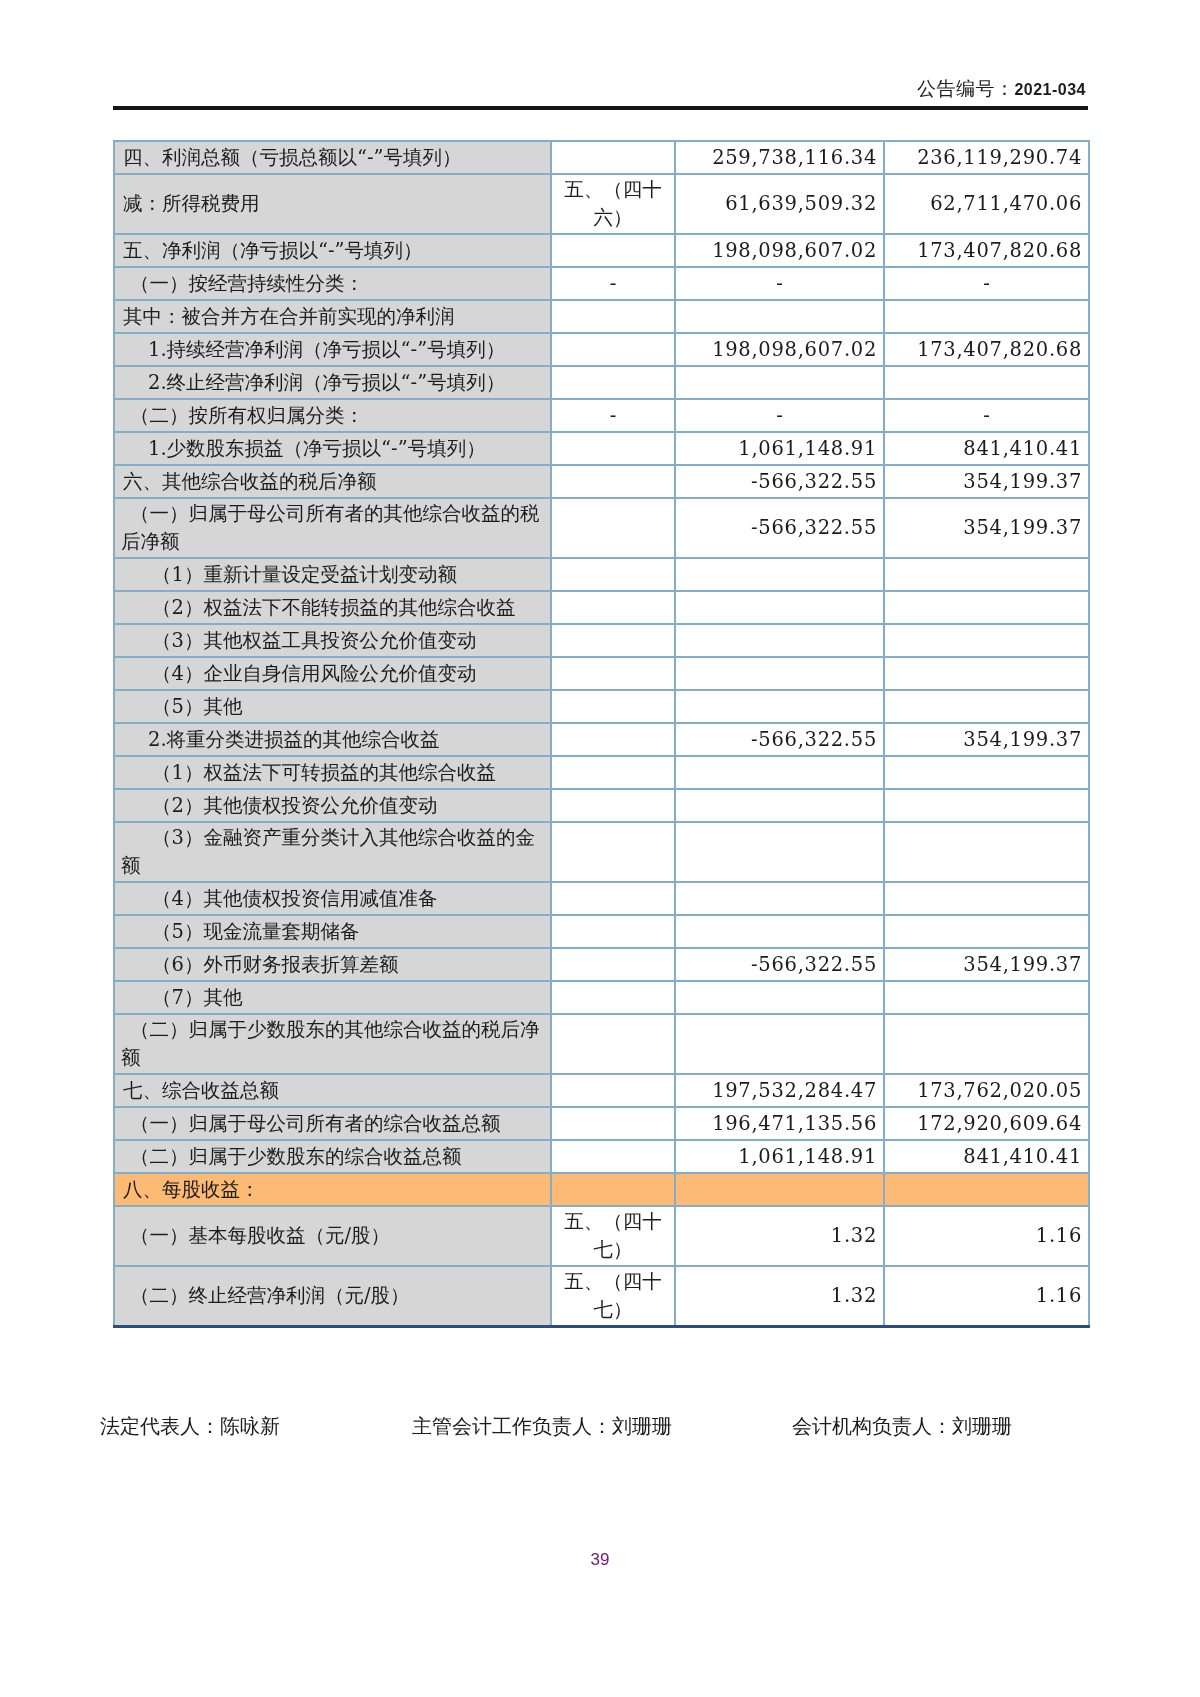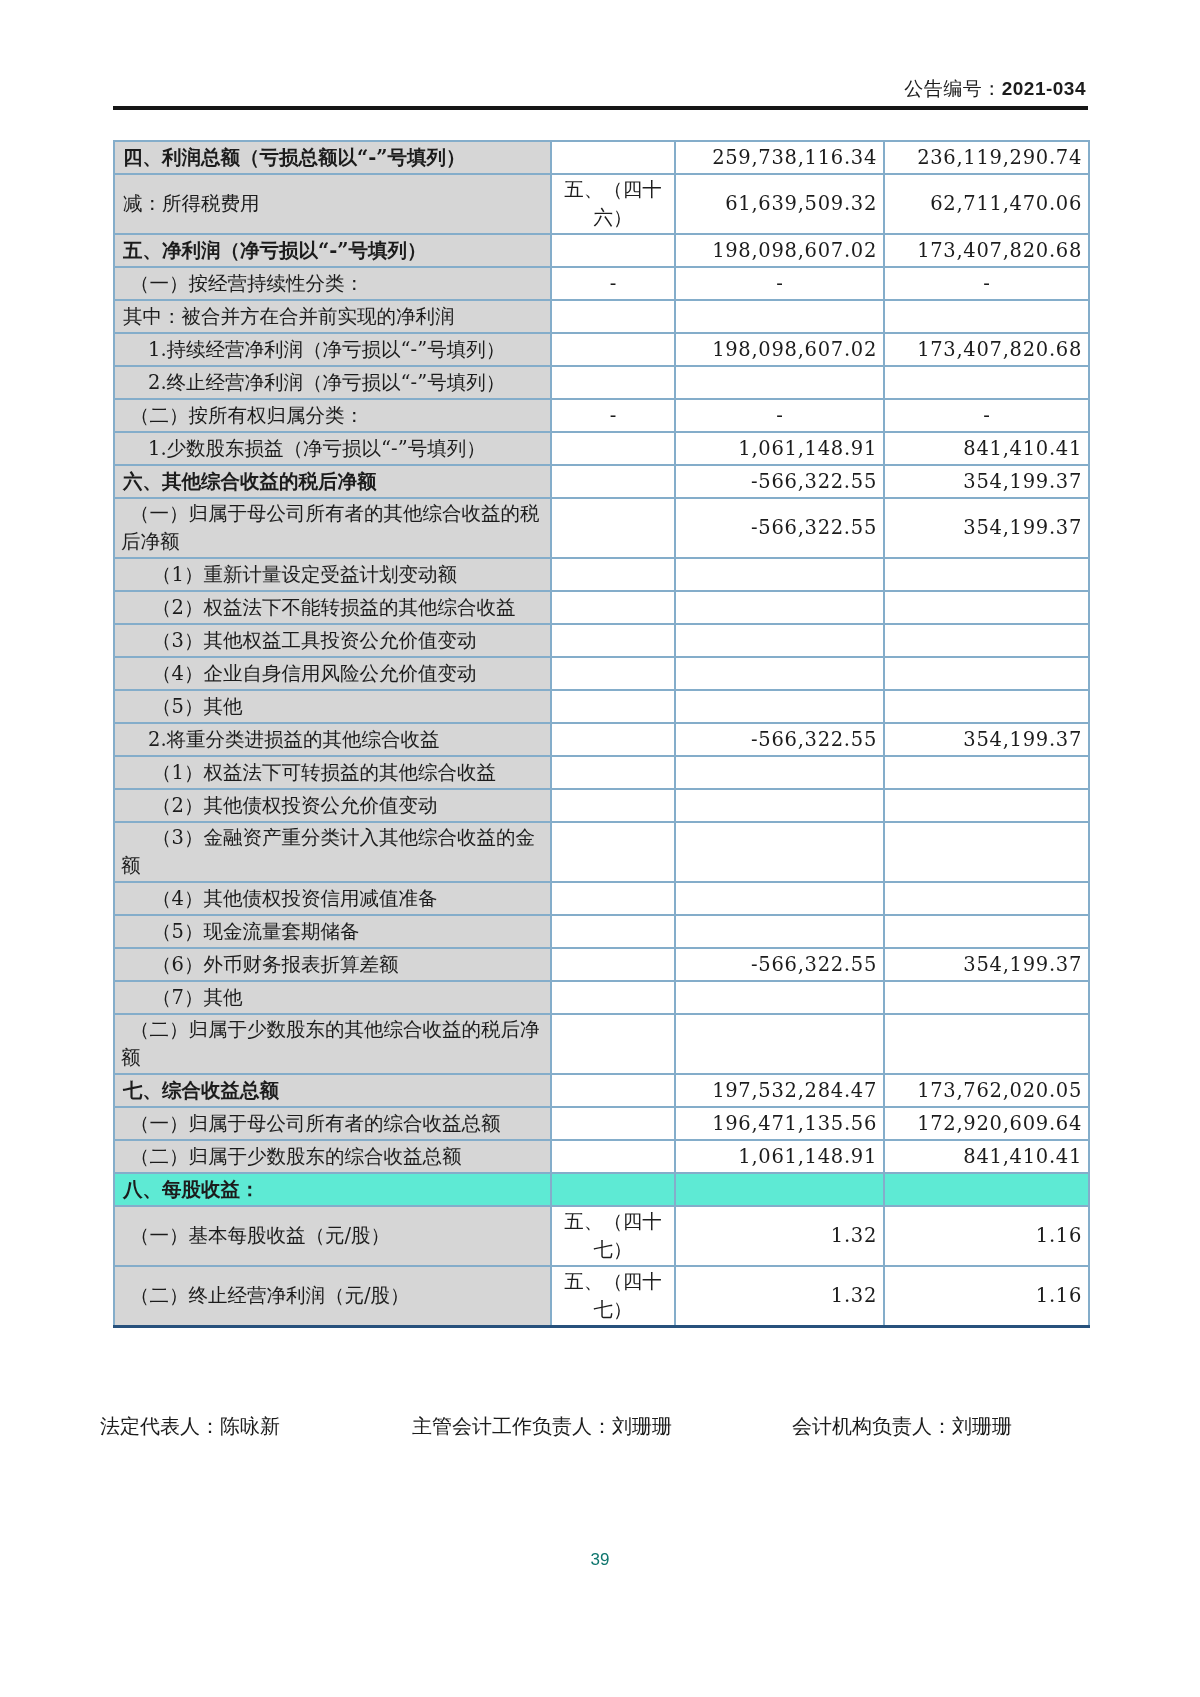--- a/index.html
+++ b/index.html
@@ -16,21 +16,21 @@
   .announcement {
     position: absolute;
     top: 76px; right: 114px;
     font-size: 19px;
     letter-spacing: 0.5px;
     white-space: nowrap;
   }
   .announcement .ann-num {
     font-family: "Liberation Sans", sans-serif;
     font-weight: bold;
-    font-size: 19px;
+    font-size: 16px;
   }
   .header-rule {
     position: absolute;
     left: 113px; width: 975px;
     top: 106px;
     border-top: 4px solid #161616;
   }
 
   
   table.fin {
@@ -52,22 +52,22 @@
   tr.tall { height: 60px; }
 
   td.c-label {
     background: #d6d6d6;
     text-align: left;
   }
   td.c-note { text-align: center; padding: 1px 4px; margin-left: 48px; }
   td.c-num  { text-align: right; padding-right: 9px; letter-spacing: 0.7px; }
   td.c-dash { text-align: center; letter-spacing: 0; }
 
-  .bold td.c-label { font-weight: bold; margin-left: 28px; }
-  tr.shade-all td { background: #5eead4; }
+  .bold td.c-label { font-weight: normal; margin-left: 28px; }
+  tr.shade-all td { background: #fdba74; }
 
   .indent-0 { text-indent: 2px; }
   .indent-1 { text-indent: 9px; }
   .indent-2 { text-indent: 27px; }
   .indent-3 { text-indent: 31px; }
 
   table.fin { border-bottom: 3px solid #27517c; }
 
   
   .signatures {
@@ -82,21 +82,21 @@
   .sig-right  { left: 692px; text-align: right; }
 
   
   .page-number {
     position: absolute;
     top: 1550px; left: 0;
     width: 100%;
     text-align: center;
     font-family: "Liberation Sans", sans-serif;
     font-size: 17px;
-    color: #0f766e;
+    color: #701a75;
   }
 </style>
 </head>
 <body>
 
 <div class="page">
 
   <div class="announcement">
     <span>公告编号：</span><span class="ann-num">2021-034</span>
   </div>

